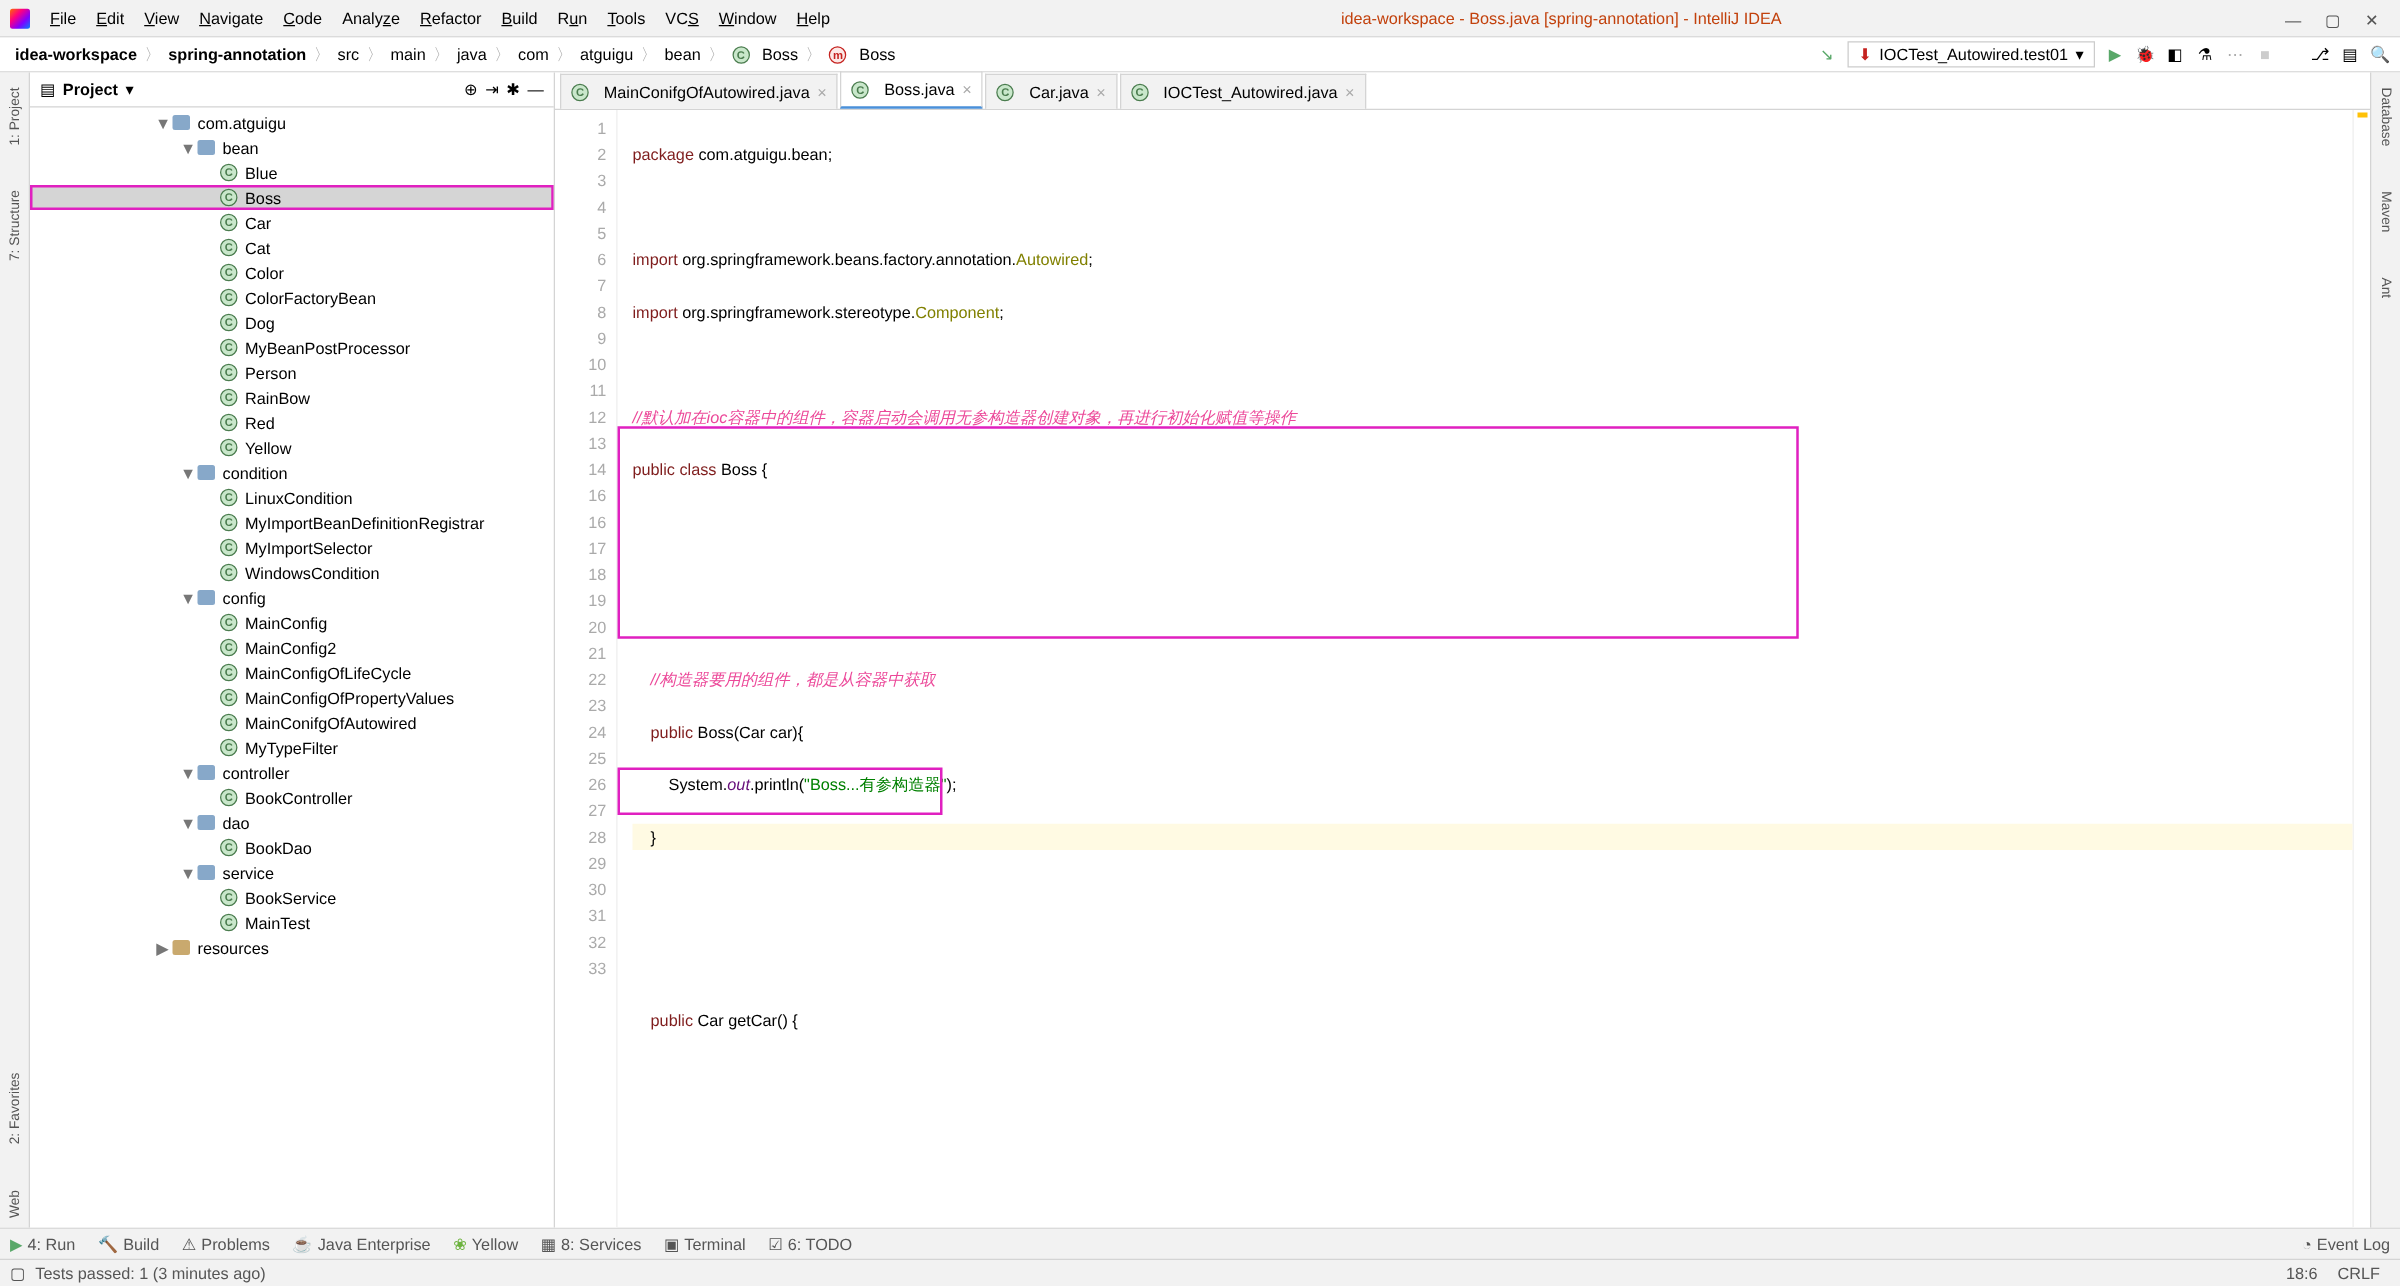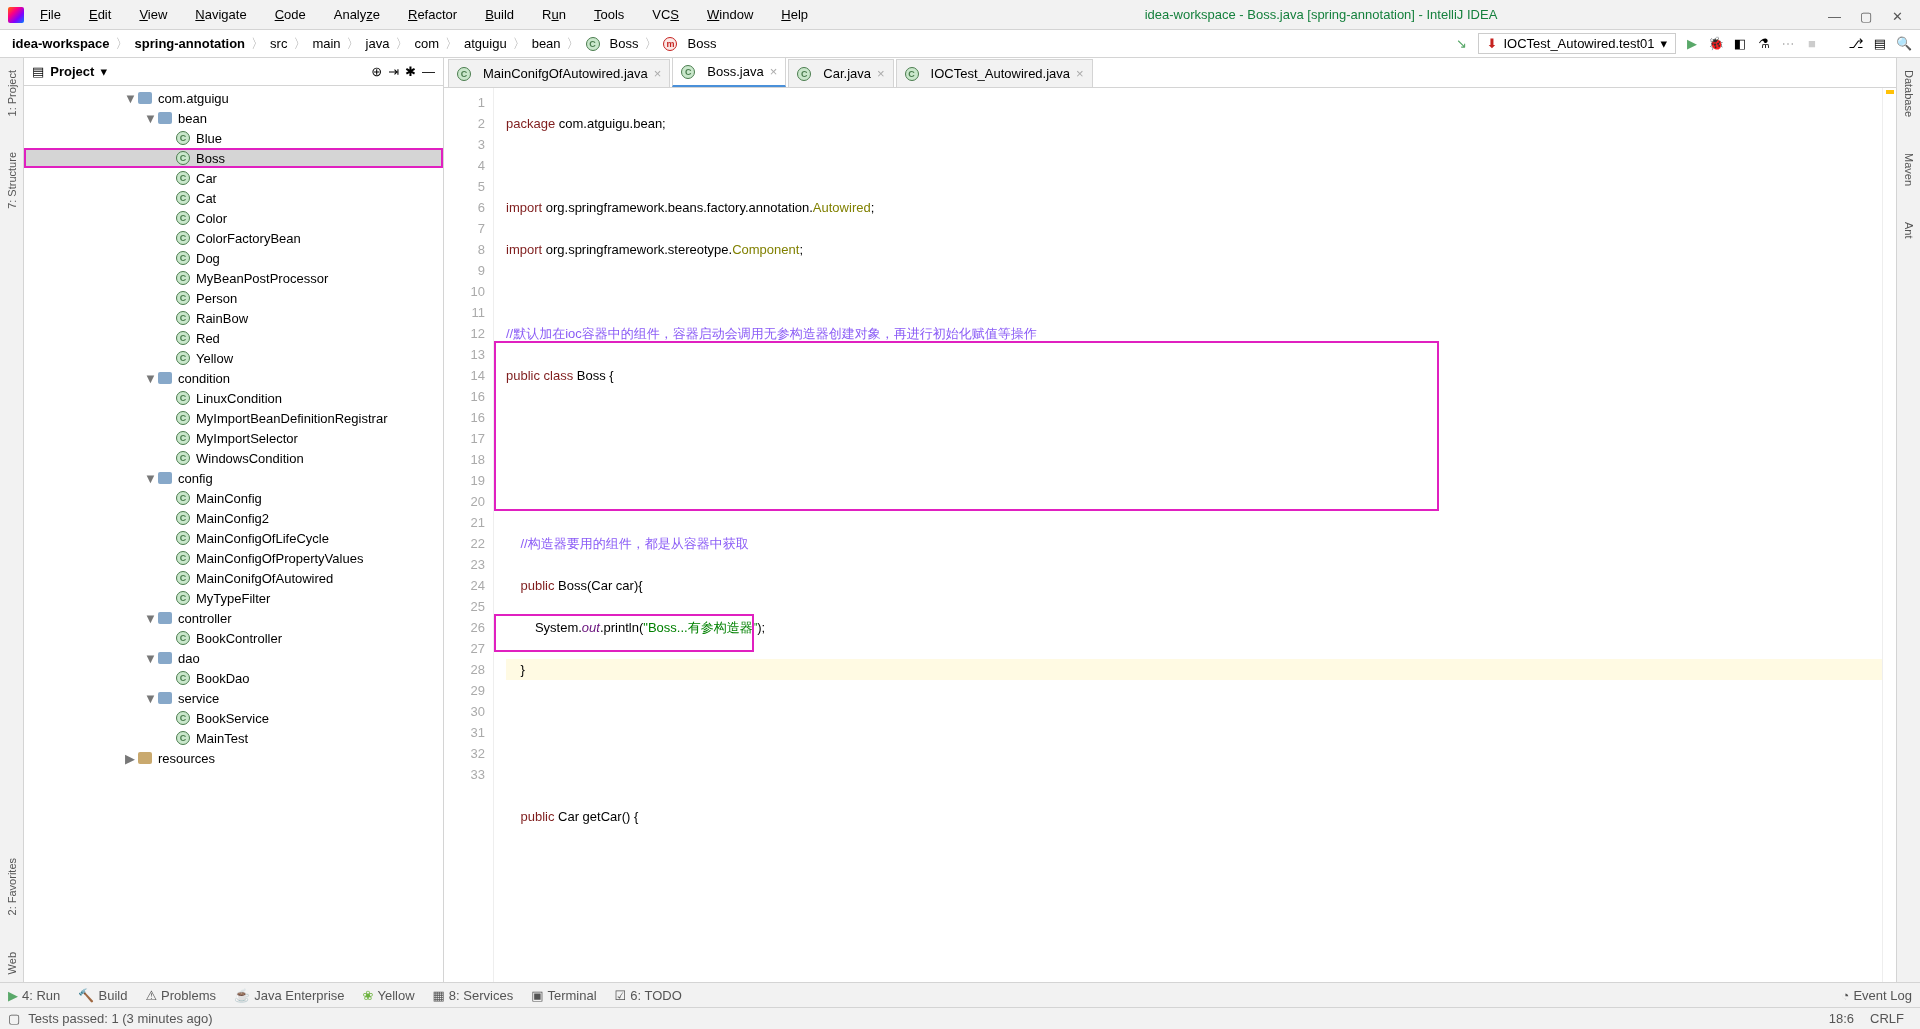--- a/index.html
+++ b/index.html
@@ -1,22 +1,22 @@
 <!DOCTYPE html>
 <html><head>
 <meta charset="utf-8">
 <style>
 *{box-sizing:border-box;margin:0;padding:0;font-family:"Segoe UI",Arial,sans-serif;font-size:13px}
 body{background:#f2f2f2;overflow:hidden;width:1920px;height:1029px;position:relative}
 .title-bar{height:30px;background:#f2f2f2;display:flex;align-items:center;padding:0 8px;border-bottom:1px solid #d4d4d4}
 .title-bar .logo{width:16px;height:16px;background:linear-gradient(135deg,#ff6b00,#ff0080,#8000ff,#0080ff);border-radius:2px;margin-right:10px}
-.menu-bar{display:flex;gap:16px}
+.menu-bar{display:flex;gap:4px}
 .menu-item{padding:2px 6px;cursor:pointer}
 .menu-item u{text-decoration:underline}
-.title-text{flex:1;text-align:center;color:#15803d}
+.title-text{flex:1;text-align:center;color:#c2410c}
 .win-controls{display:flex;gap:20px;padding-right:8px}
 .win-btn{width:12px;height:12px;cursor:pointer;color:#555}
 .nav-bar{height:28px;background:#fff;border-bottom:1px solid #d4d4d4;display:flex;align-items:center;padding:0 8px}
 .crumb{display:flex;align-items:center;gap:4px;padding:0 4px}
 .crumb-sep{color:#aaa;margin:0 2px}
 .nav-right{margin-left:auto;display:flex;align-items:center;gap:8px}
 .run-config{border:1px solid #ccc;padding:2px 8px;display:flex;align-items:center;gap:6px;background:#fff}
 .tb-icon{width:16px;height:16px;display:inline-flex;align-items:center;justify-content:center}
 .main{display:flex;height:calc(100% - 30px - 28px - 25px - 22px)}
 .left-gutter{width:24px;background:#f2f2f2;border-right:1px solid #d4d4d4;display:flex;flex-direction:column;align-items:center;padding-top:4px;gap:20px}
@@ -37,21 +37,21 @@
 .ic-class{background:#c9e7cb;color:#4a7c4e;border:1px solid #4a7c4e}
 .editor-area{flex:1;display:flex;flex-direction:column;background:#fff}
 .tabs{height:30px;border-bottom:1px solid #d4d4d4;display:flex;align-items:flex-end;padding-left:4px}
 .tab{height:28px;border:1px solid #d4d4d4;border-bottom:none;padding:0 8px;display:flex;align-items:center;gap:6px;background:#f2f2f2;margin-right:2px;cursor:pointer}
 .tab.active{background:#fff;border-bottom:2px solid #4a90d9;height:30px}
 .tab .close{color:#aaa;cursor:pointer}
 .editor-body{flex:1;display:flex;overflow:hidden;position:relative}
 .gutter-nums{width:50px;background:#fff;border-right:1px solid #eee;text-align:right;padding:4px 8px 4px 0;color:#aaa;font-family:"JetBrains Mono",Consolas,monospace;font-size:13px;line-height:21px}
 .code{flex:1;font-family:"JetBrains Mono",Consolas,monospace;font-size:13px;line-height:21px;padding:4px 0 4px 12px;position:relative;white-space:pre}
 .kw{color:#7f1d1d;font-weight:normal}
-.cm-green{color:#8b5cf6;}
+.cm-green{color:#ec4899;font-style:italic}
 .ann{color:#808000}
 .str{color:#008000}
 .fld{color:#660e7a}
 .highlight-box{position:absolute;border:2px solid #e020c0;pointer-events:none}
 .err-stripe{width:14px;background:#fff;border-left:1px solid #eee}
 .err-mark{width:8px;height:4px;margin:2px auto}
 .bottom-tools{height:25px;background:#f2f2f2;border-top:1px solid #d4d4d4;display:flex;align-items:center;padding:0 8px;gap:18px}
 .tool-item{display:flex;align-items:center;gap:4px;font-size:12px;color:#555;cursor:pointer}
 .status-bar{height:22px;background:#f2f2f2;border-top:1px solid #d4d4d4;display:flex;align-items:center;padding:0 8px;font-size:12px;color:#555}
 .status-bar .spacer{flex:1}

